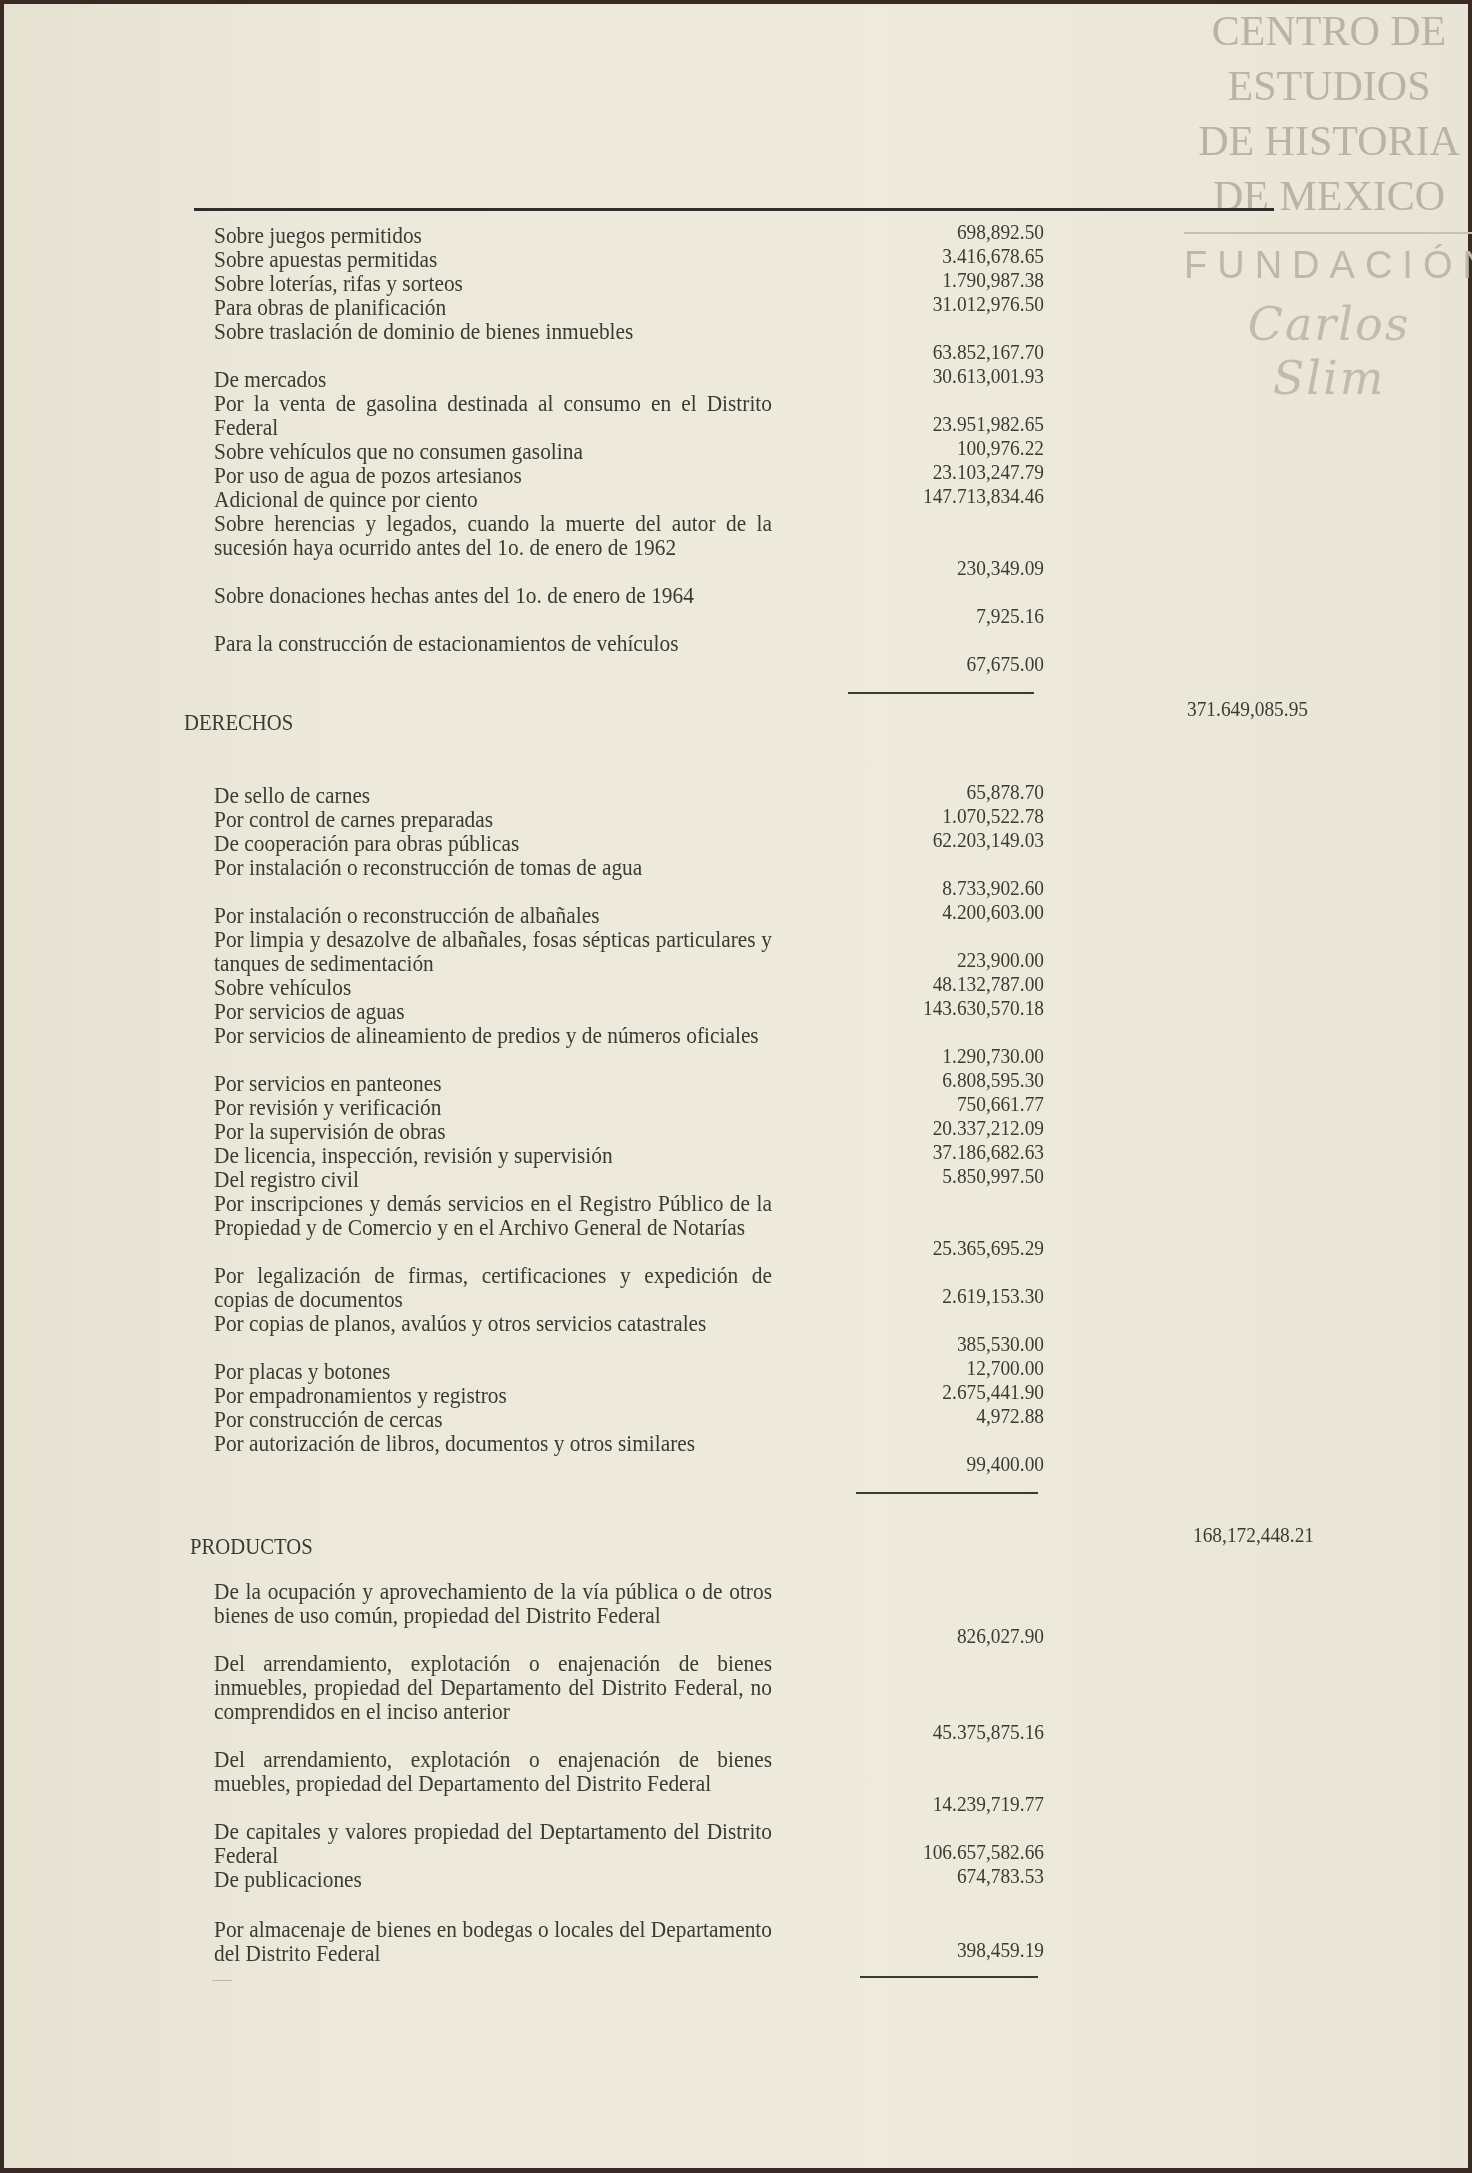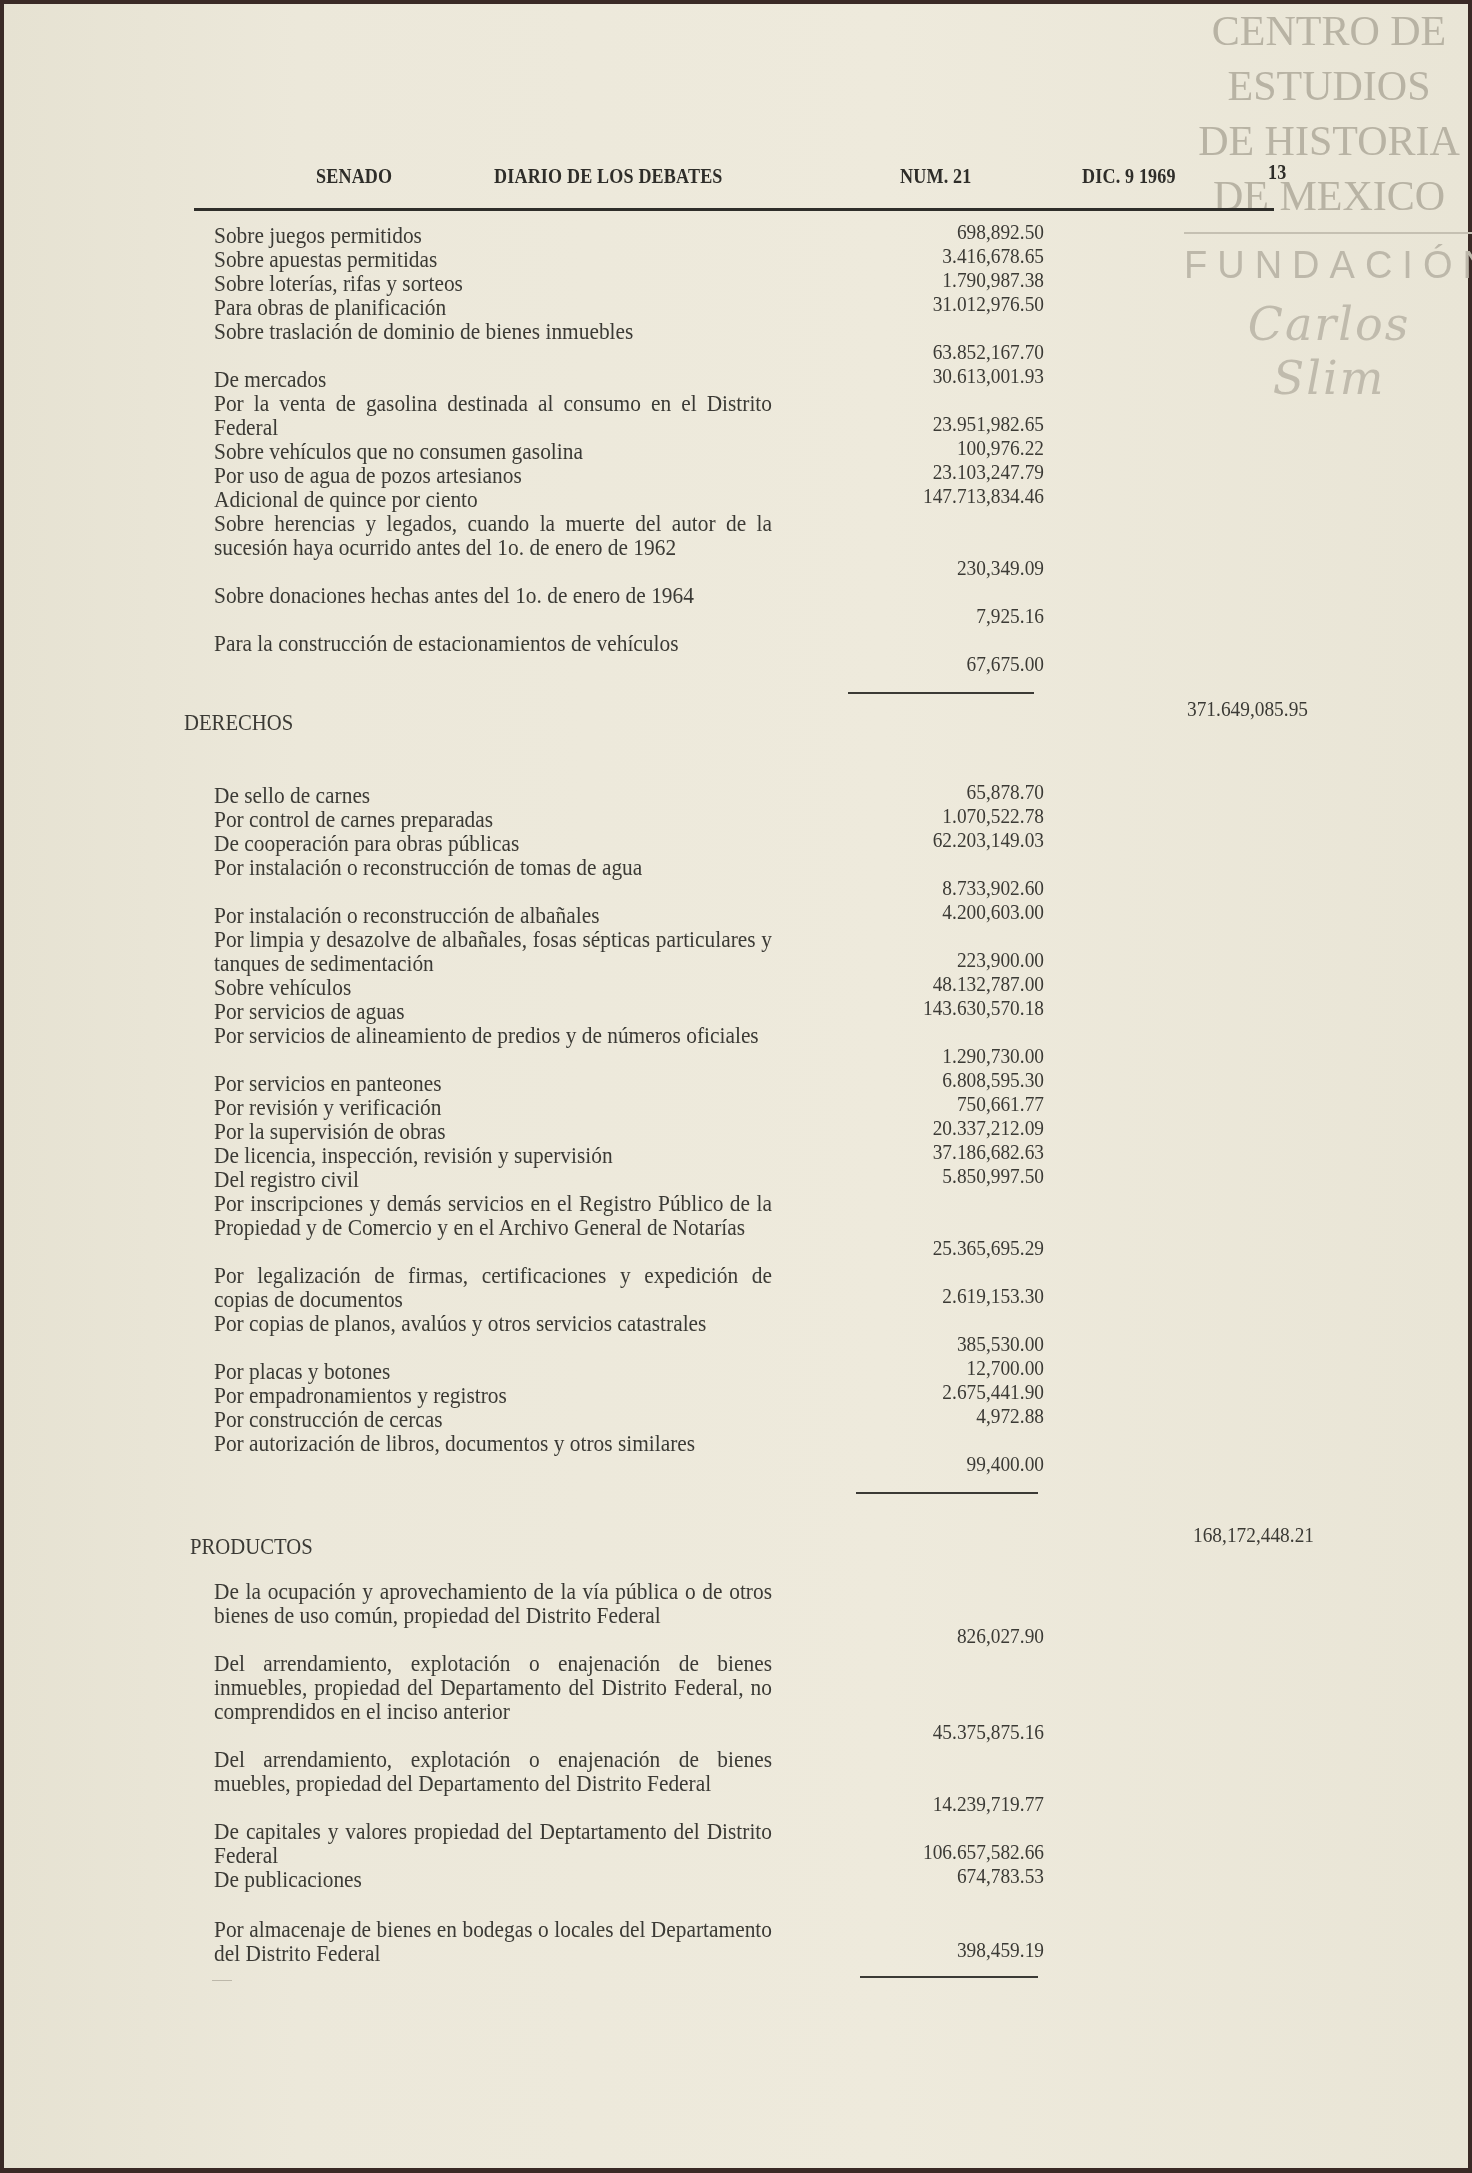--- a/index.html
+++ b/index.html
@@ -62,27 +62,20 @@
   <div class="watermark">
     <span class="wm-line">CENTRO DE</span>
     <span class="wm-line">ESTUDIOS</span>
     <span class="wm-line">DE HISTORIA</span>
     <span class="wm-line">DE MEXICO</span>
     <div class="wm-rule"></div>
     <span class="wm-fund">FUNDACIÓN</span>
     <span class="wm-sig">Carlos Slim</span>
   </div>
 
-  <div class="header">
-    <span style="left:312px">SENADO</span>
-    <span style="left:490px">DIARIO DE LOS DEBATES</span>
-    <span style="left:896px">NUM. 21</span>
-    <span style="left:1078px">DIC. 9 1969</span>
-    <span style="left:1264px; top:-4px">13</span>
-  </div>
   <div class="rule-top"></div>
 
   <div>
     <div class="row" style="top:220px">
         <div class="desc">Sobre juegos permitidos</div>
         <div class="amt" style="top:-4px">698,892.50</div>
       </div>
     <div class="row" style="top:244px">
         <div class="desc">Sobre apuestas permitidas</div>
         <div class="amt" style="top:-4px">3.416,678.65</div>

